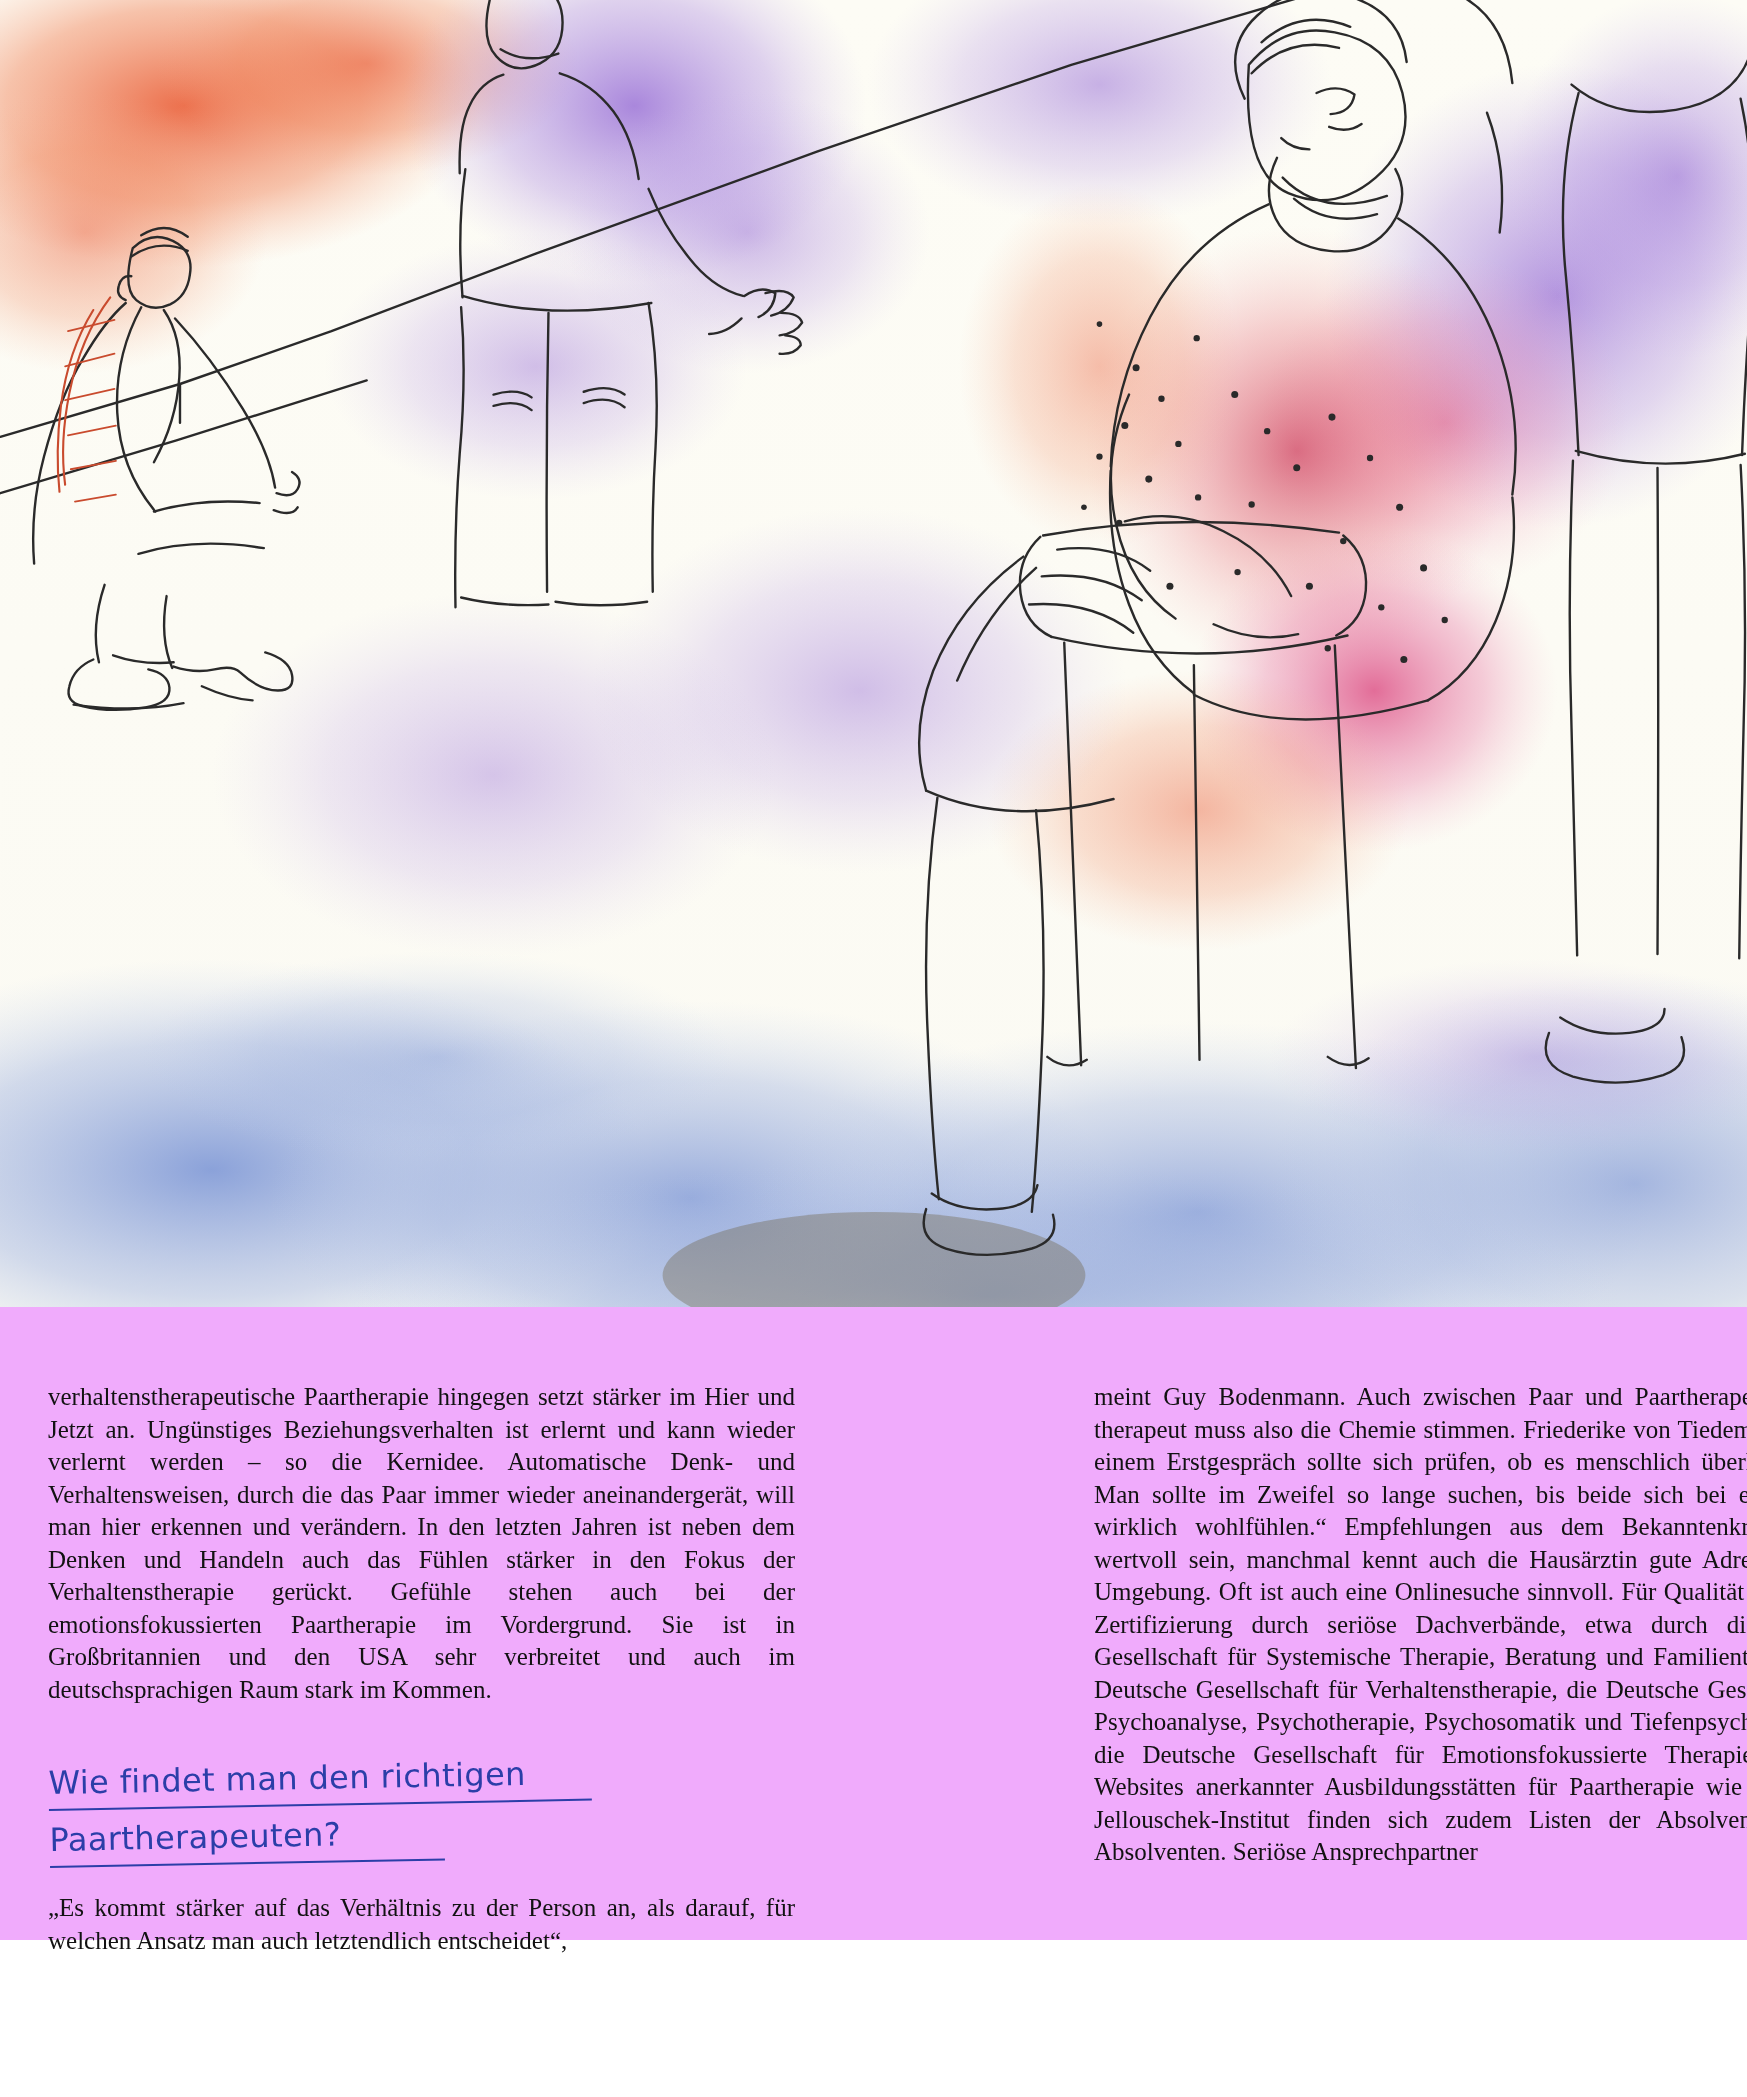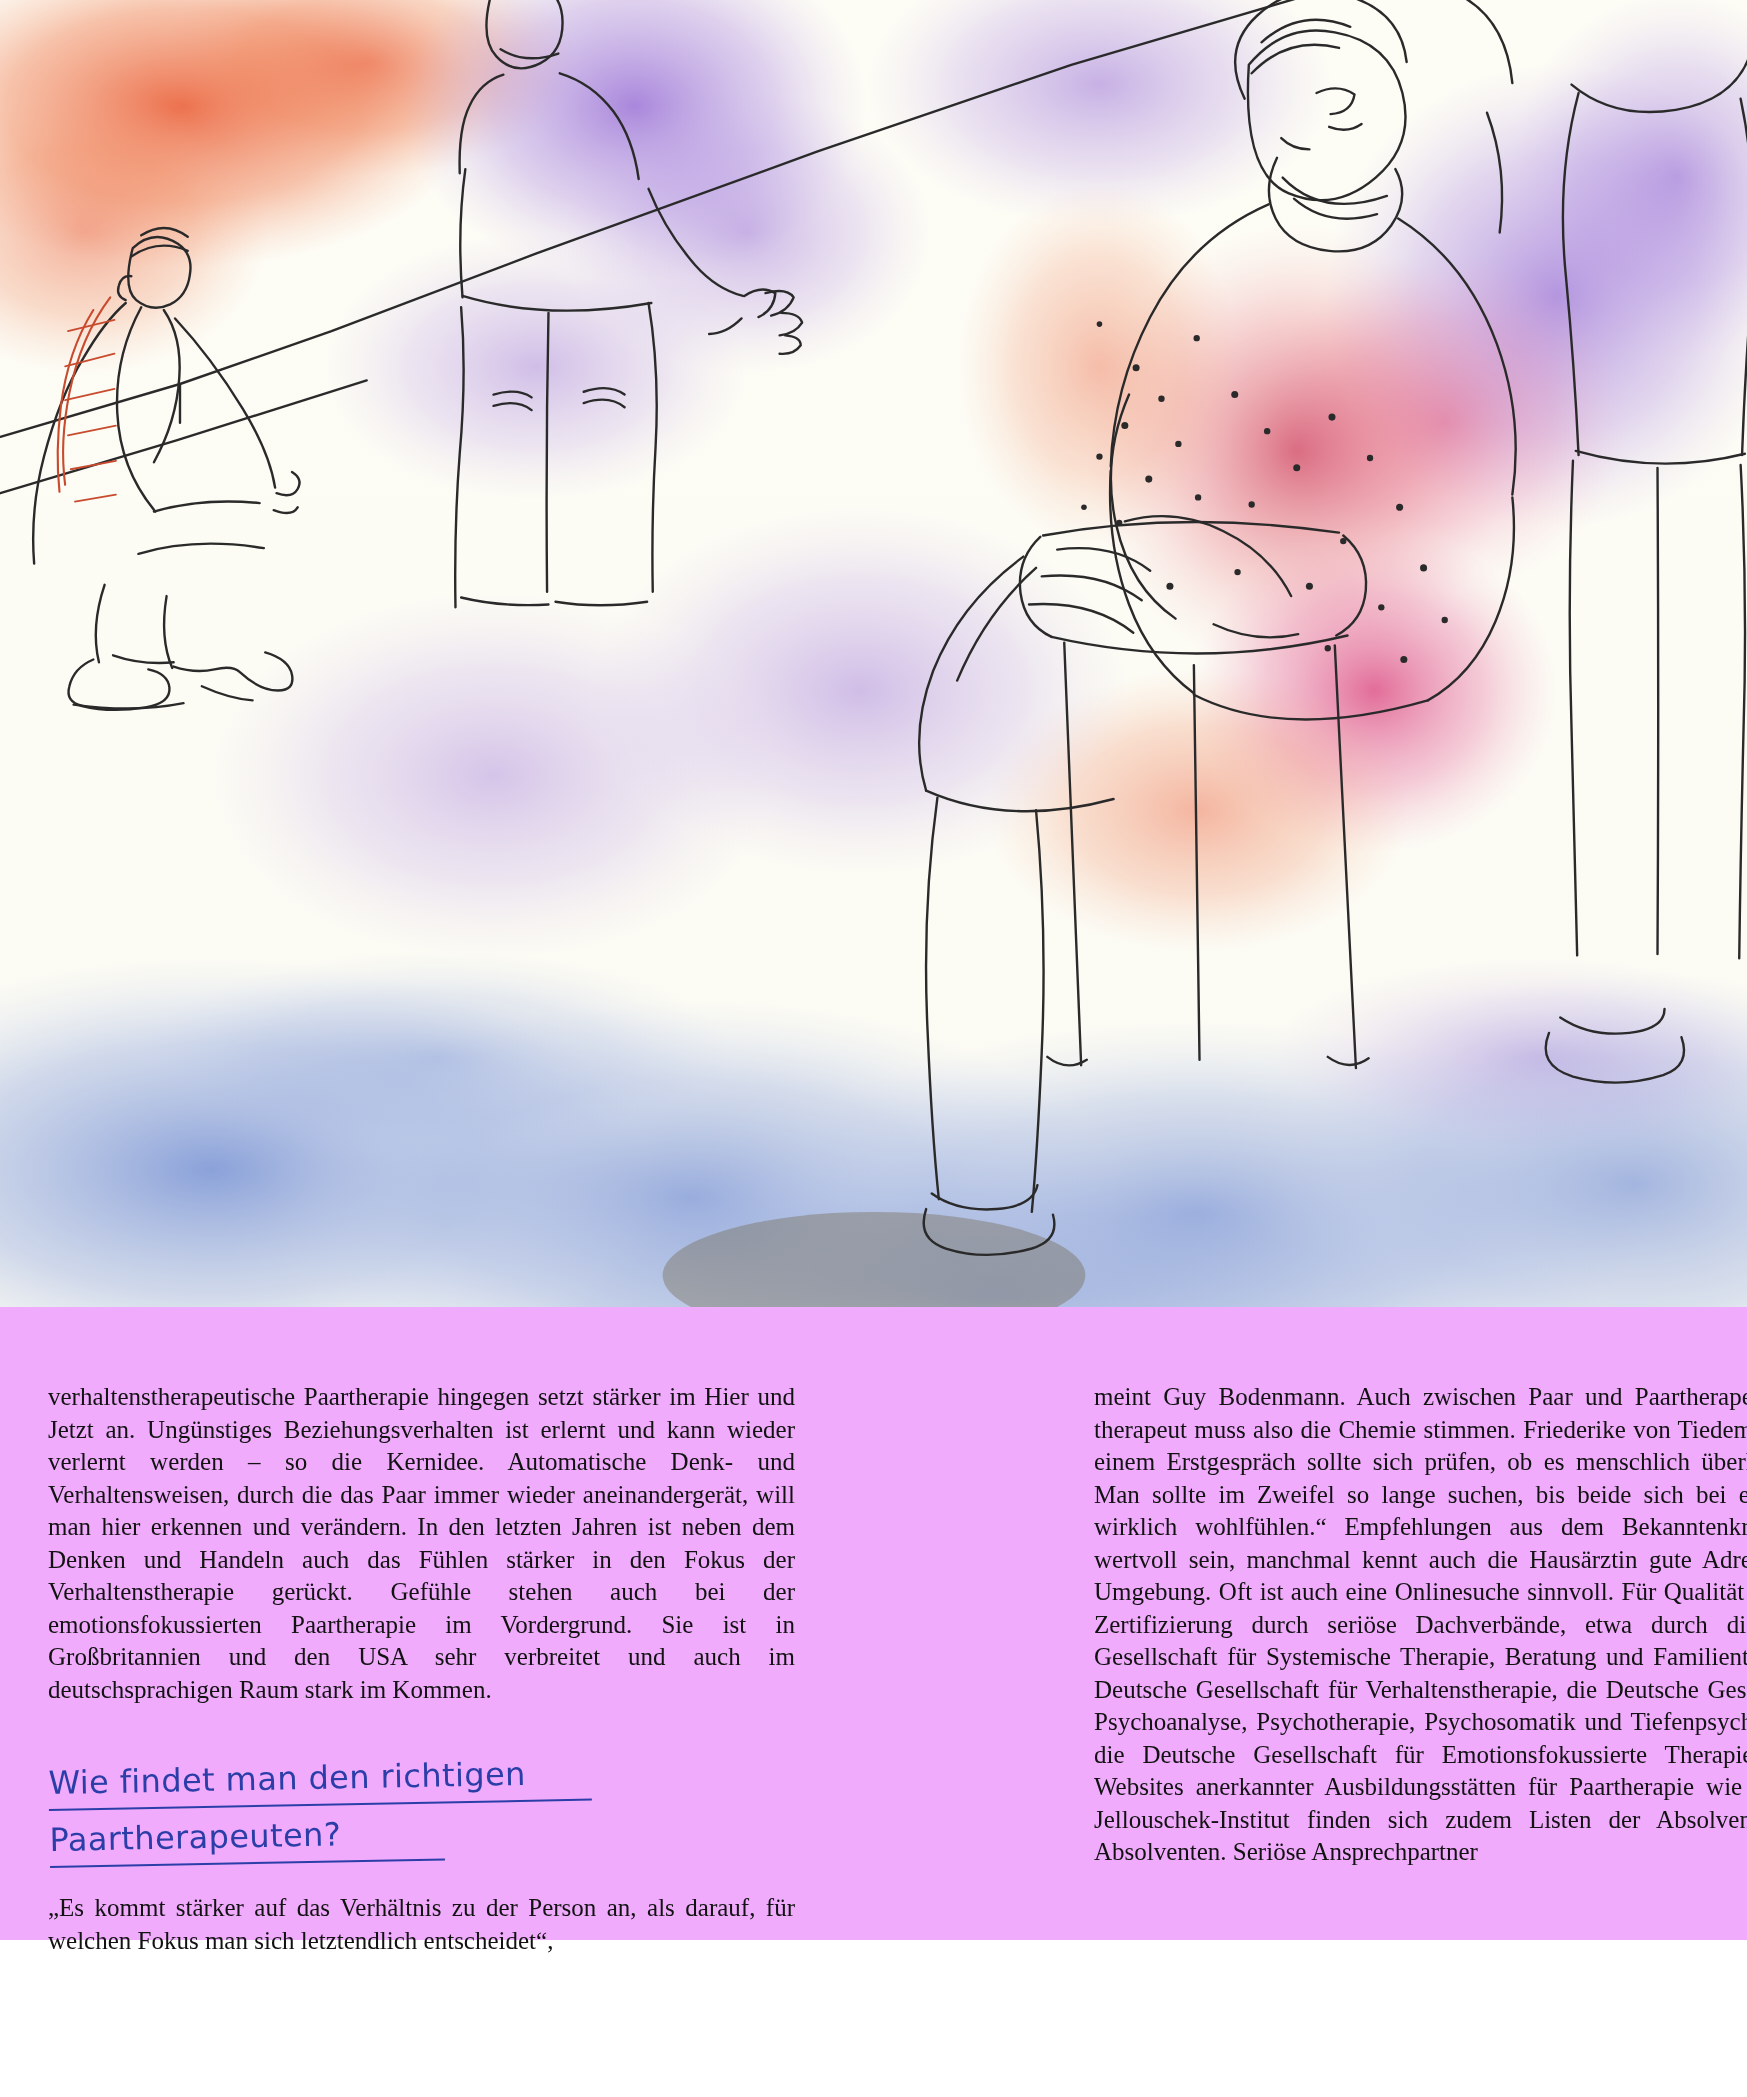--- a/index.html
+++ b/index.html
@@ -313,21 +313,21 @@
 <div class="text-area">
 
   <div class="col col-left">
     <p>verhaltenstherapeutische Paartherapie hingegen setzt stärker im Hier und Jetzt an. Ungünstiges Beziehungsverhalten ist erlernt und kann wieder verlernt werden – so die Kernidee. Automatische Denk- und Verhaltensweisen, durch die das Paar immer wieder aneinandergerät, will man hier erkennen und verändern. In den letzten Jahren ist neben dem Denken und Handeln auch das Fühlen stärker in den Fokus der Verhaltenstherapie gerückt. Gefühle stehen auch bei der emotionsfokussierten Paartherapie im Vordergrund. Sie ist in Großbritannien und den USA sehr verbreitet und auch im deutschsprachigen Raum stark im Kommen.</p>
 
     <div class="heading-hand">
       <span class="l1">Wie findet man den richtigen</span>
       <span class="l2">Paartherapeuten?</span>
     </div>
 
-    <p class="para-after-heading">„Es kommt stärker auf das Verhältnis zu der Person an, als darauf, für welchen Fokus man sich letztendlich entscheidet“,</p>
+    <p class="para-after-heading">„Es kommt stärker auf das Verhältnis zu der Person an, als darauf, für welchen Ansatz man auch letztendlich entscheidet“,</p>
   </div>
 
   <div class="col col-right">
     <p>meint Guy Bodenmann. Auch zwischen Paar und Paartherapeutin oder -therapeut muss also die Chemie stimmen. Friederike von Tiedemann rät: „In einem Erstgespräch sollte sich prüfen, ob es menschlich überhaupt passt. Man sollte im Zweifel so lange suchen, bis beide sich bei einer Person wirklich wohlfühlen.“ Empfehlungen aus dem Bekanntenkreis können wertvoll sein, manchmal kennt auch die Hausärztin gute Adressen in der Umgebung. Oft ist auch eine Onlinesuche sinnvoll. Für Qualität spricht eine Zertifizierung durch seriöse Dachverbände, etwa durch die Deutsche Gesellschaft für Systemische Therapie, Beratung und Familientherapie, die Deutsche Gesellschaft für Verhaltenstherapie, die Deutsche Gesellschaft für Psychoanalyse, Psychotherapie, Psychosomatik und Tiefenpsychologie oder die Deutsche Gesellschaft für Emotionsfokussierte Therapie. Auf den Websites anerkannter Ausbildungsstätten für Paartherapie wie dem Hans-Jellouschek-Institut finden sich zudem Listen der Absolventinnen und Absolventen. Seriöse Ansprechpartner</p>
   </div>
 
 </div>
 
 
 </body></html>

